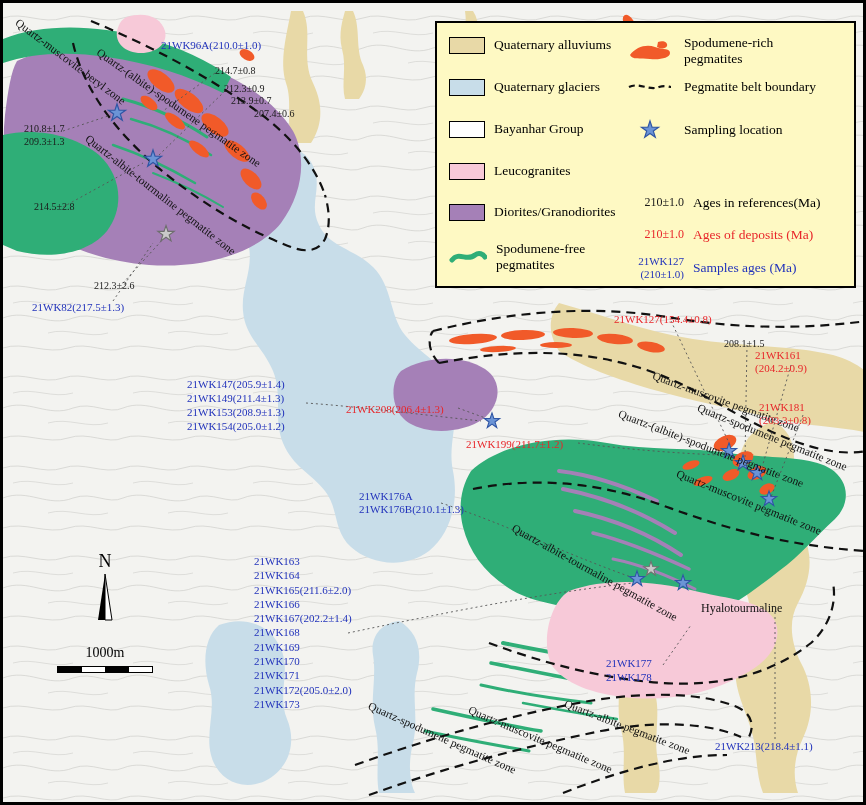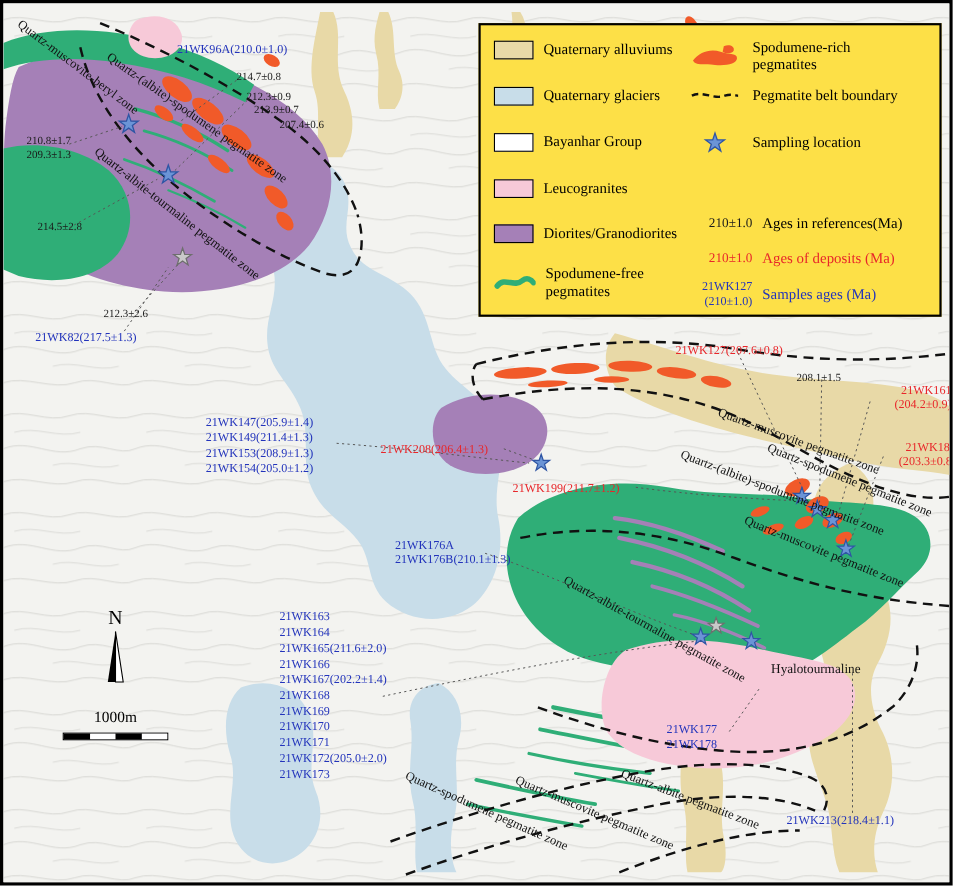--- a/index.html
+++ b/index.html
@@ -3,23 +3,23 @@
 <meta charset="utf-8">
 <style>
   *{margin:0;padding:0;box-sizing:border-box}
   body{background:#fff}
   #app{position:relative;width:866px;height:805px;border:3px solid #000;background:#f3f3f0;overflow:hidden;font-family:"Liberation Serif",serif}
   #map-svg{position:absolute;left:0;top:0}
   .lbl{position:absolute;font-size:11px;line-height:1.2;white-space:nowrap;z-index:4}
   .blue{color:#2233bb}
   .red{color:#e8262a}
   .blk{color:#1a1a1a;font-size:10px}
-  .ctr{text-align:right;white-space:normal}
+  .ctr{text-align:left;white-space:normal}
   .zone{position:absolute;font-size:11.5px;color:#111;white-space:nowrap;transform-origin:0 50%;z-index:3}
-  #legend{position:absolute;left:432px;top:18px;width:421px;height:267px;background:#fde047;border:2px solid #000;z-index:6}
+  #legend{position:absolute;left:432px;top:18px;width:421px;height:267px;background:#fef9c3;border:2px solid #000;z-index:6}
   .lg-item{position:absolute;display:flex;align-items:center;gap:9px}
   .lg-label{font-size:13.5px;color:#000;line-height:1.2}
   .swatch{display:inline-block;width:36px;height:17px;border:1px solid #000;flex:0 0 auto}
   .lg-icon{display:flex;align-items:center;justify-content:center;width:50px;flex:0 0 auto}
   .lg-sym{width:62px;text-align:right;font-size:12px;flex:0 0 auto;line-height:1.15}
   #north{position:absolute;left:86px;top:548px;width:32px;text-align:center;z-index:4}
   #north .n{font-size:18px;color:#000}
   #scalebar{position:absolute;left:50px;top:642px;width:104px;text-align:center;z-index:4}
   #scalebar .txt{font-size:14px;margin-bottom:5px;color:#000}
   .sbar{display:flex;height:7px;border:1px solid #000;width:96px;margin:0 auto;background:#fff}
@@ -190,21 +190,21 @@
   <div class="lbl blk" style="left:91px;top:277px">212.3±2.6</div>
   <div class="lbl blue" style="left:29px;top:298px">21WK82(217.5±1.3)</div>
 
   <div class="lbl blue" style="left:184px;top:375px">21WK147(205.9±1.4)</div>
   <div class="lbl blue" style="left:184px;top:389px">21WK149(211.4±1.3)</div>
   <div class="lbl blue" style="left:184px;top:403px">21WK153(208.9±1.3)</div>
   <div class="lbl blue" style="left:184px;top:417px">21WK154(205.0±1.2)</div>
 
   <div class="lbl red" style="left:343px;top:400px">21WK208(206.4±1.3)</div>
   <div class="lbl red" style="left:463px;top:435px">21WK199(211.7±1.2)</div>
-  <div class="lbl red" style="left:611px;top:310px">21WK127(207.6±0.8)</div>
+  <div class="lbl red" style="left:611px;top:310px">21WK127(154.4±0.8)</div>
   <div class="lbl blk" style="left:721px;top:335px">208.1±1.5</div>
 
   <div class="lbl red ctr" style="left:752px;top:346px;width:110px">
     <div>21WK161</div>
     <div>(204.2±0.9)</div>
   </div>
   <div class="lbl red ctr" style="left:756px;top:398px;width:110px">
     <div>21WK181</div>
     <div>(203.3±0.8)</div>
   </div>

